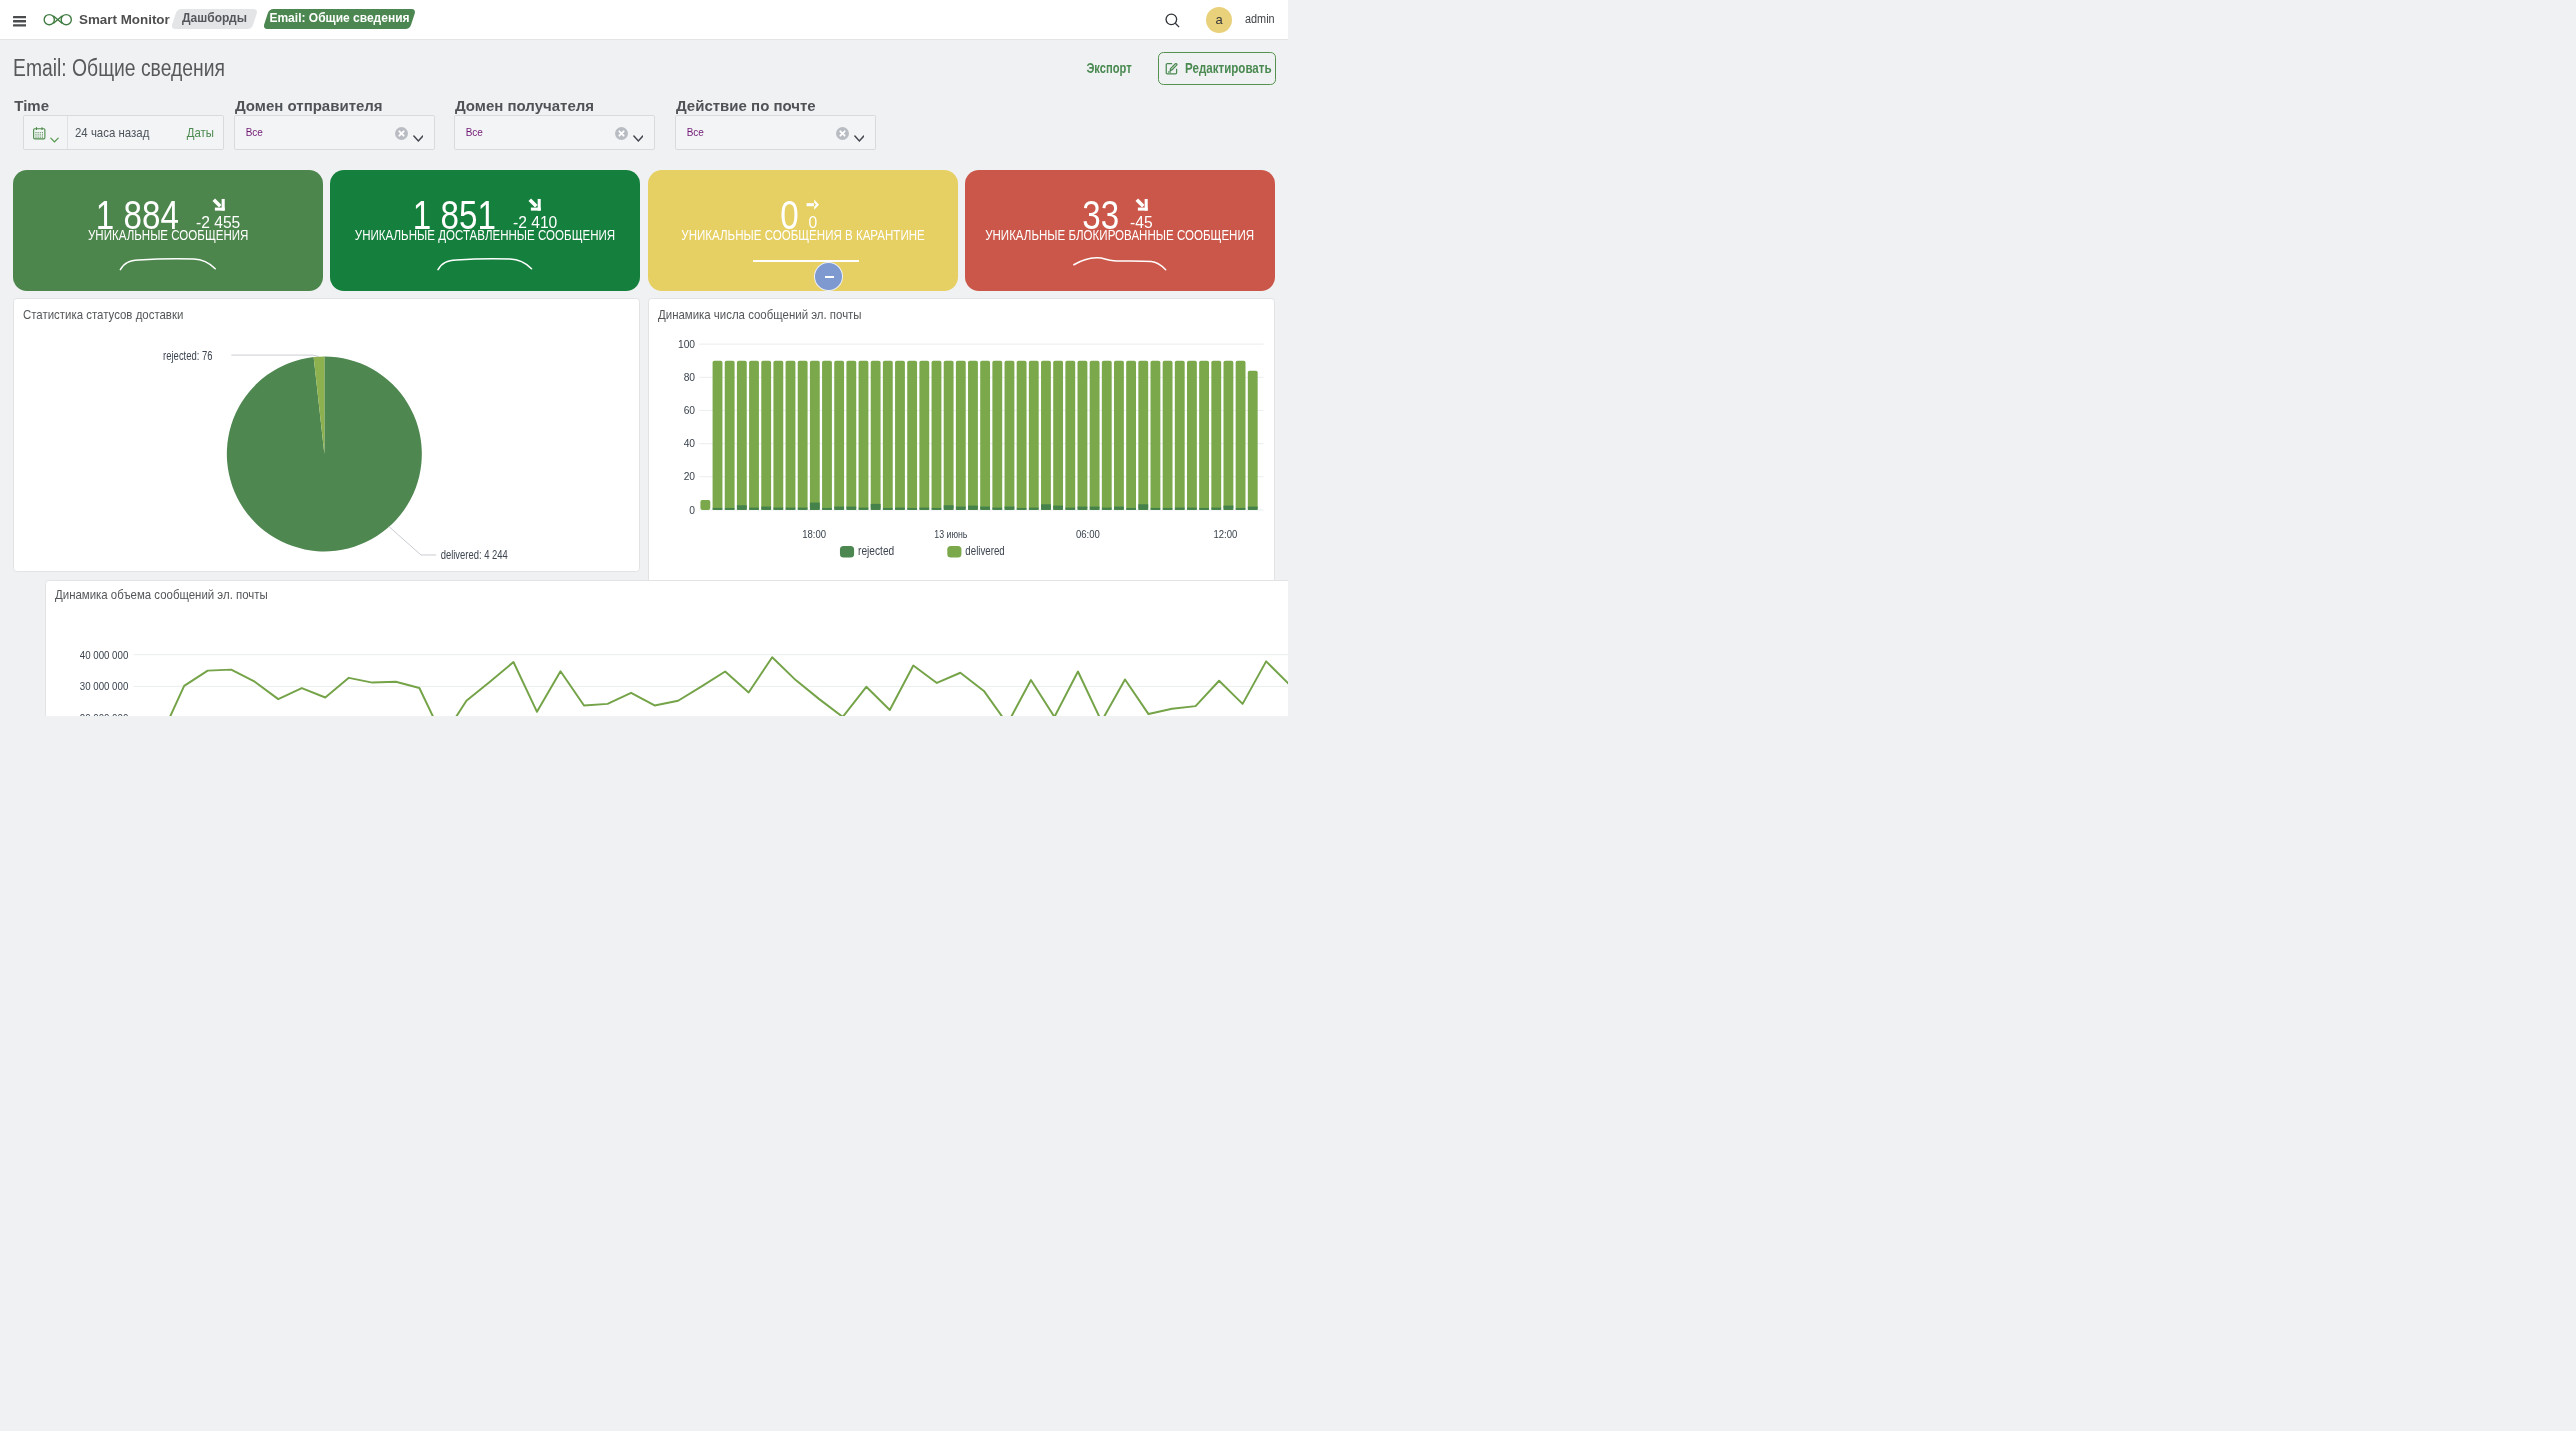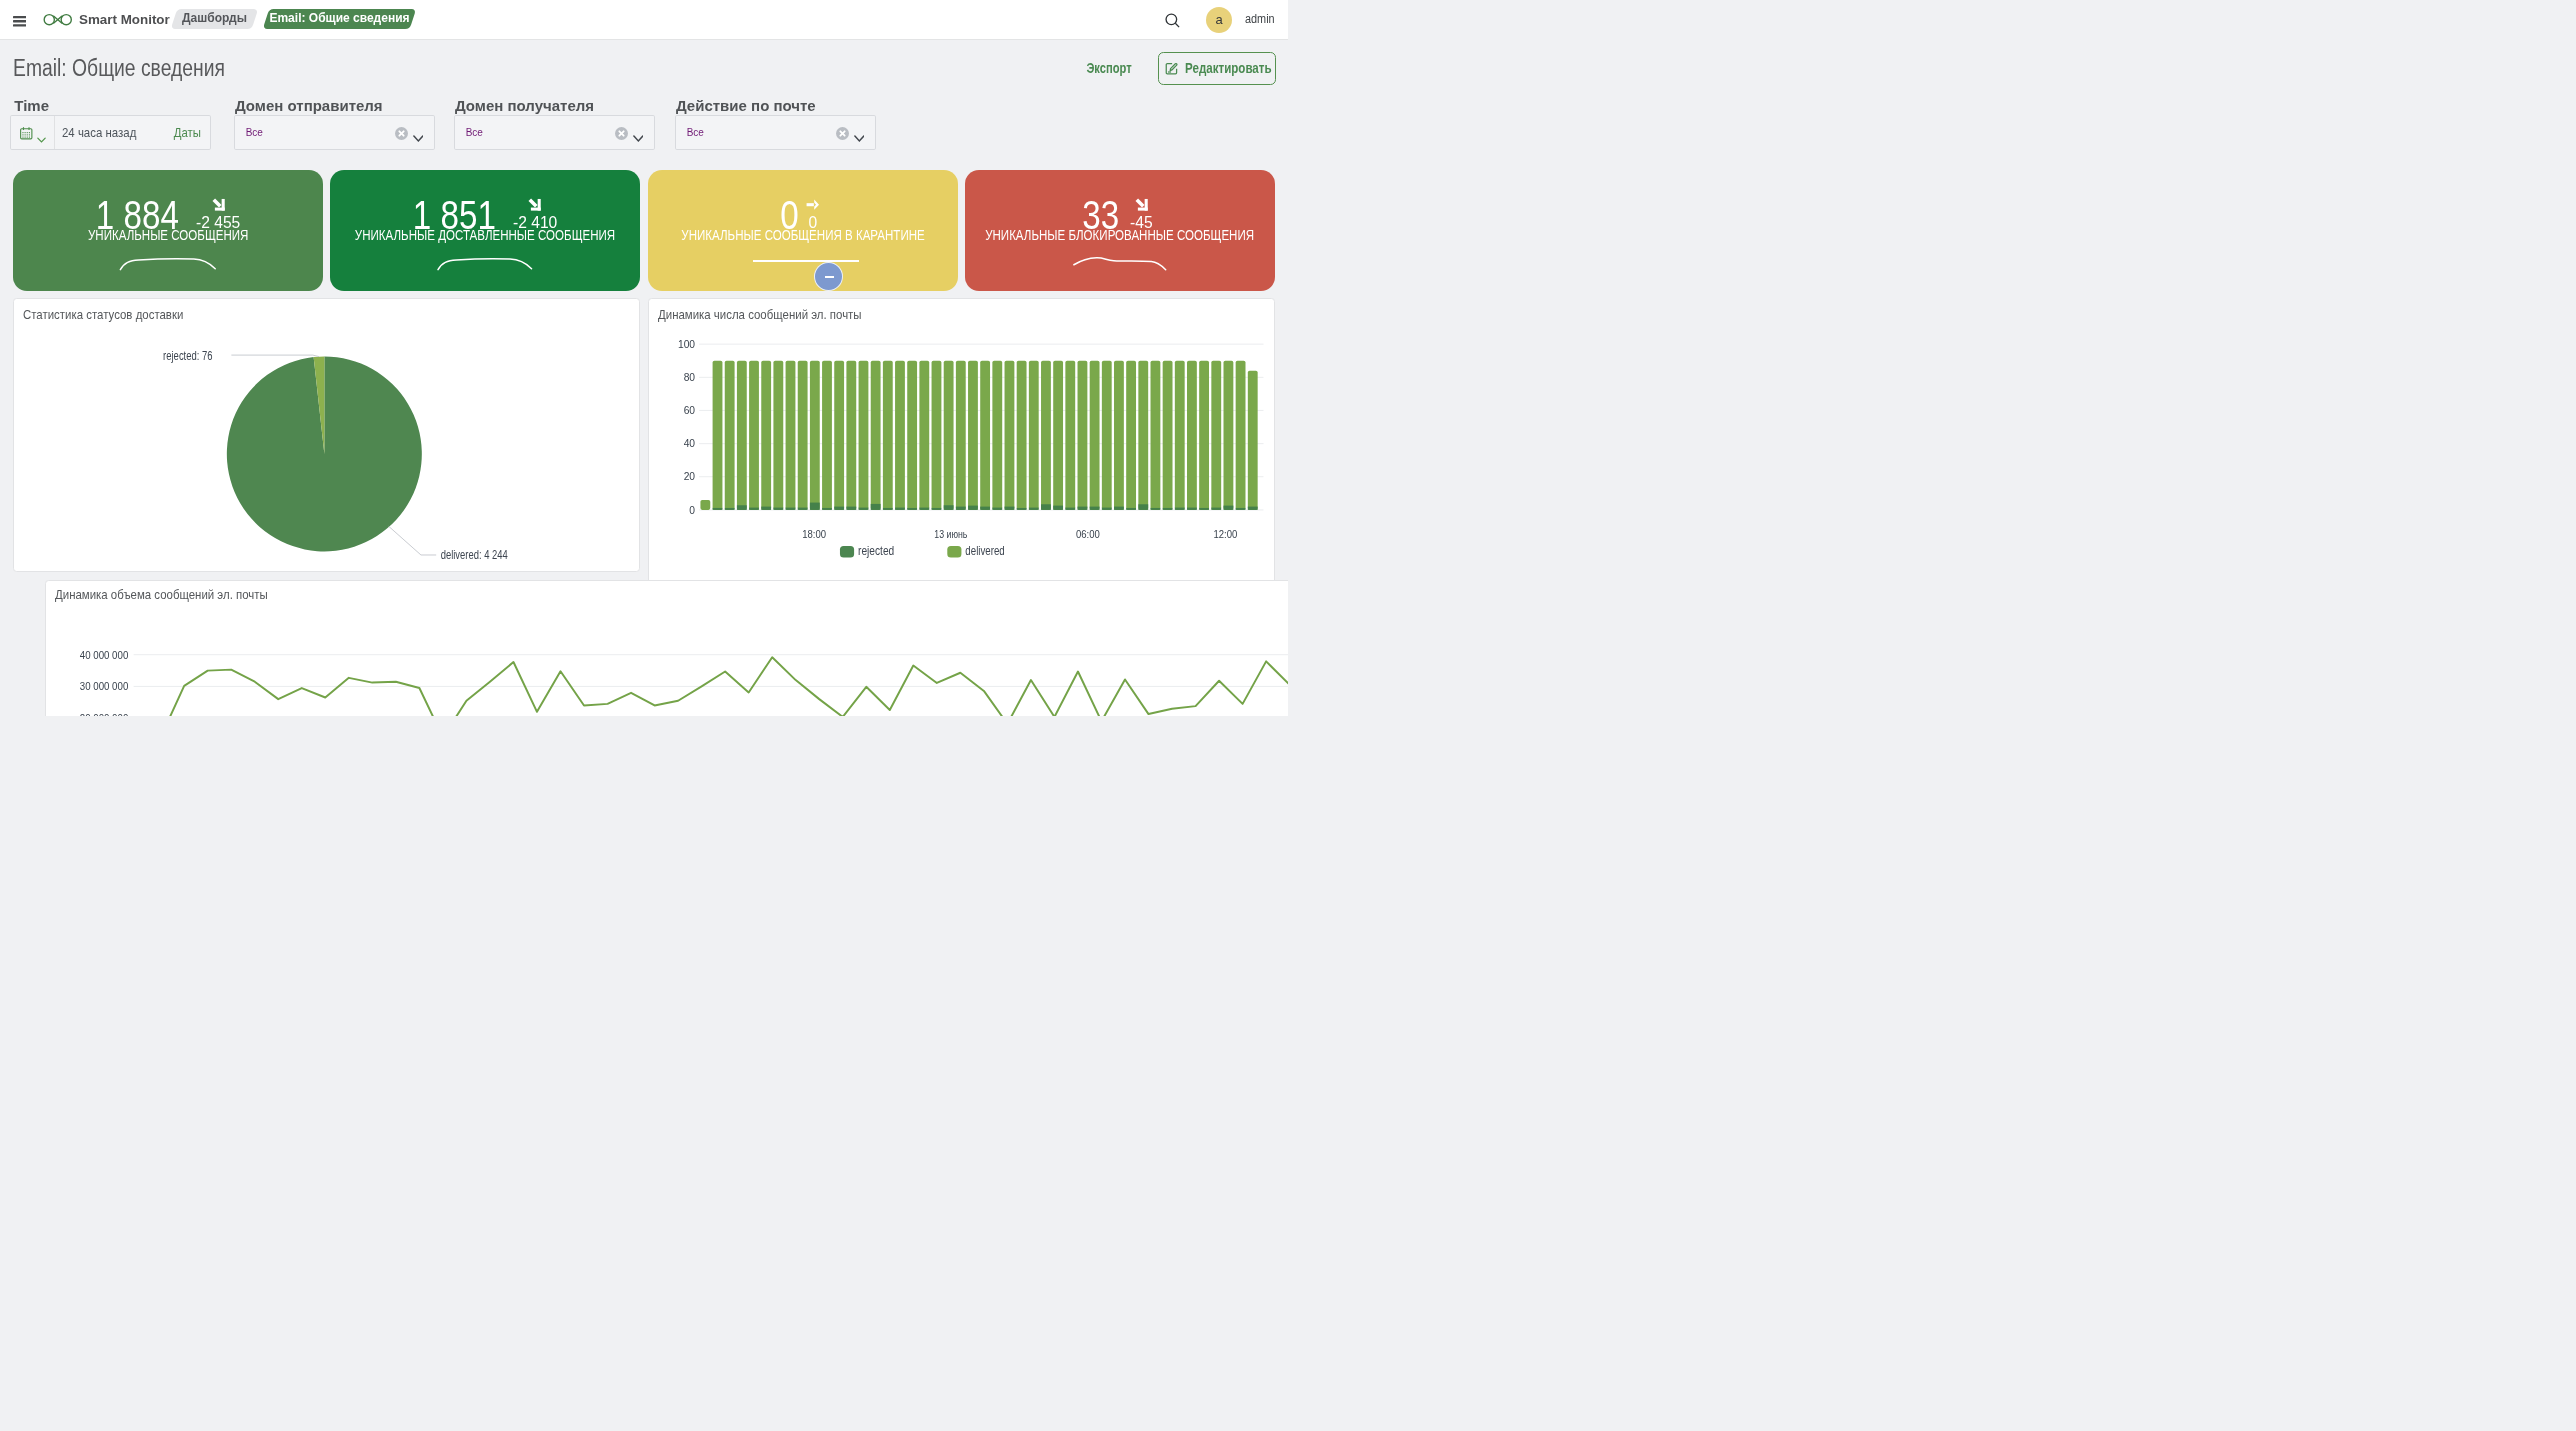--- a/index.html
+++ b/index.html
@@ -107,21 +107,21 @@
         </g>
       </svg>
       <span class="txt">Редактировать</span>
     </div>
 
   <div class="flabel" style="left:14.3px">Time</div>
   <div class="flabel" style="left:235px">Домен отправителя</div>
   <div class="flabel" style="left:455px">Домен получателя</div>
   <div class="flabel" style="left:676px">Действие по почте</div>
 
-  <div class="fbox timebox" style="left:10px">
+  <div class="fbox timebox" style="left:23px">
     <span class="cal"><svg width="12.5" height="12.5" viewBox="0 0 14 14">
           <g fill="none" stroke="#4c8c4a" stroke-width="1.25">
             <rect x="0.7" y="2" width="12.6" height="11.3" rx="1.2"></rect>
             <line x1="3.9" y1="0.2" x2="3.9" y2="3.4"></line>
             <line x1="10.1" y1="0.2" x2="10.1" y2="3.4"></line>
           </g>
           <g fill="#4c8c4a">
 <rect x="2.7" y="5.7" width="1.25" height="1.25"></rect>
             <rect x="5.1" y="5.7" width="1.25" height="1.25"></rect>
             <rect x="7.5" y="5.7" width="1.25" height="1.25"></rect>

